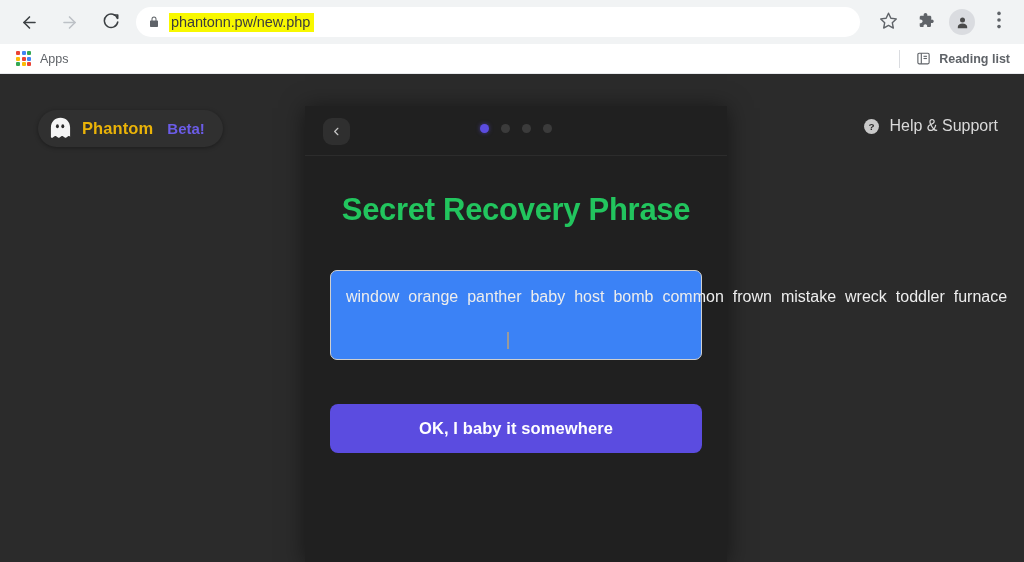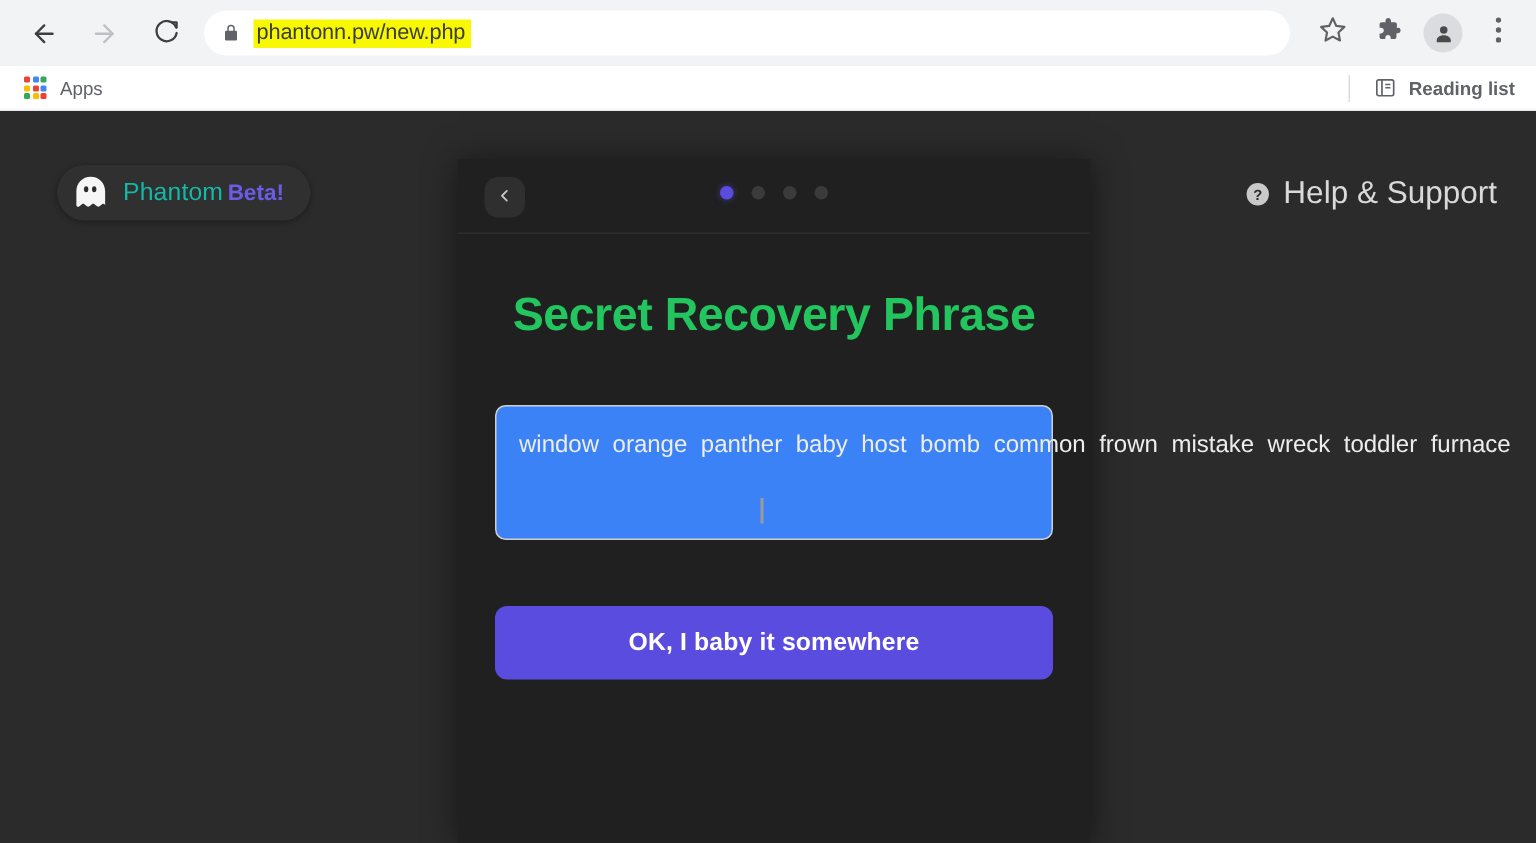--- a/index.html
+++ b/index.html
@@ -113,36 +113,36 @@
     padding: 0 18px 0 10px;
     box-shadow: 0 1px 4px rgba(0,0,0,0.35);
   }
   .ghost {
     width: 25px; height: 25px;
     margin-right: 9px;
     flex: none;
     display: flex; align-items: center; justify-content: center;
   }
   .phantom-name {
-    font-size: 16.5px; font-weight: normal; color: #14b8a6;
+    font-size: 16.5px; font-weight: bold; color: #eab308;
     letter-spacing: 0.1px;
   }
   .phantom-beta {
     font-size: 15px; font-weight: bold; color: #6b5ce7;
-    margin-left: 3px;
+    margin-left: 14px;
   }
 
   
   .help-support {
     position: absolute;
     right: 26px; top: 43px;
     display: flex; align-items: center;
   }
   .help-icon { margin-right: 9px; display: flex; align-items: center; }
-  .help-label { font-size: 21px; color: #d9d9d9; }
+  .help-label { font-size: 16px; color: #d9d9d9; }
 
   
   .modal {
     position: absolute;
     left: 305px; top: 32px;
     width: 422px; height: 456px;
     background: #202020;
     box-shadow: 0 2px 22px rgba(0,0,0,0.5);
   }
   .modal-header {

